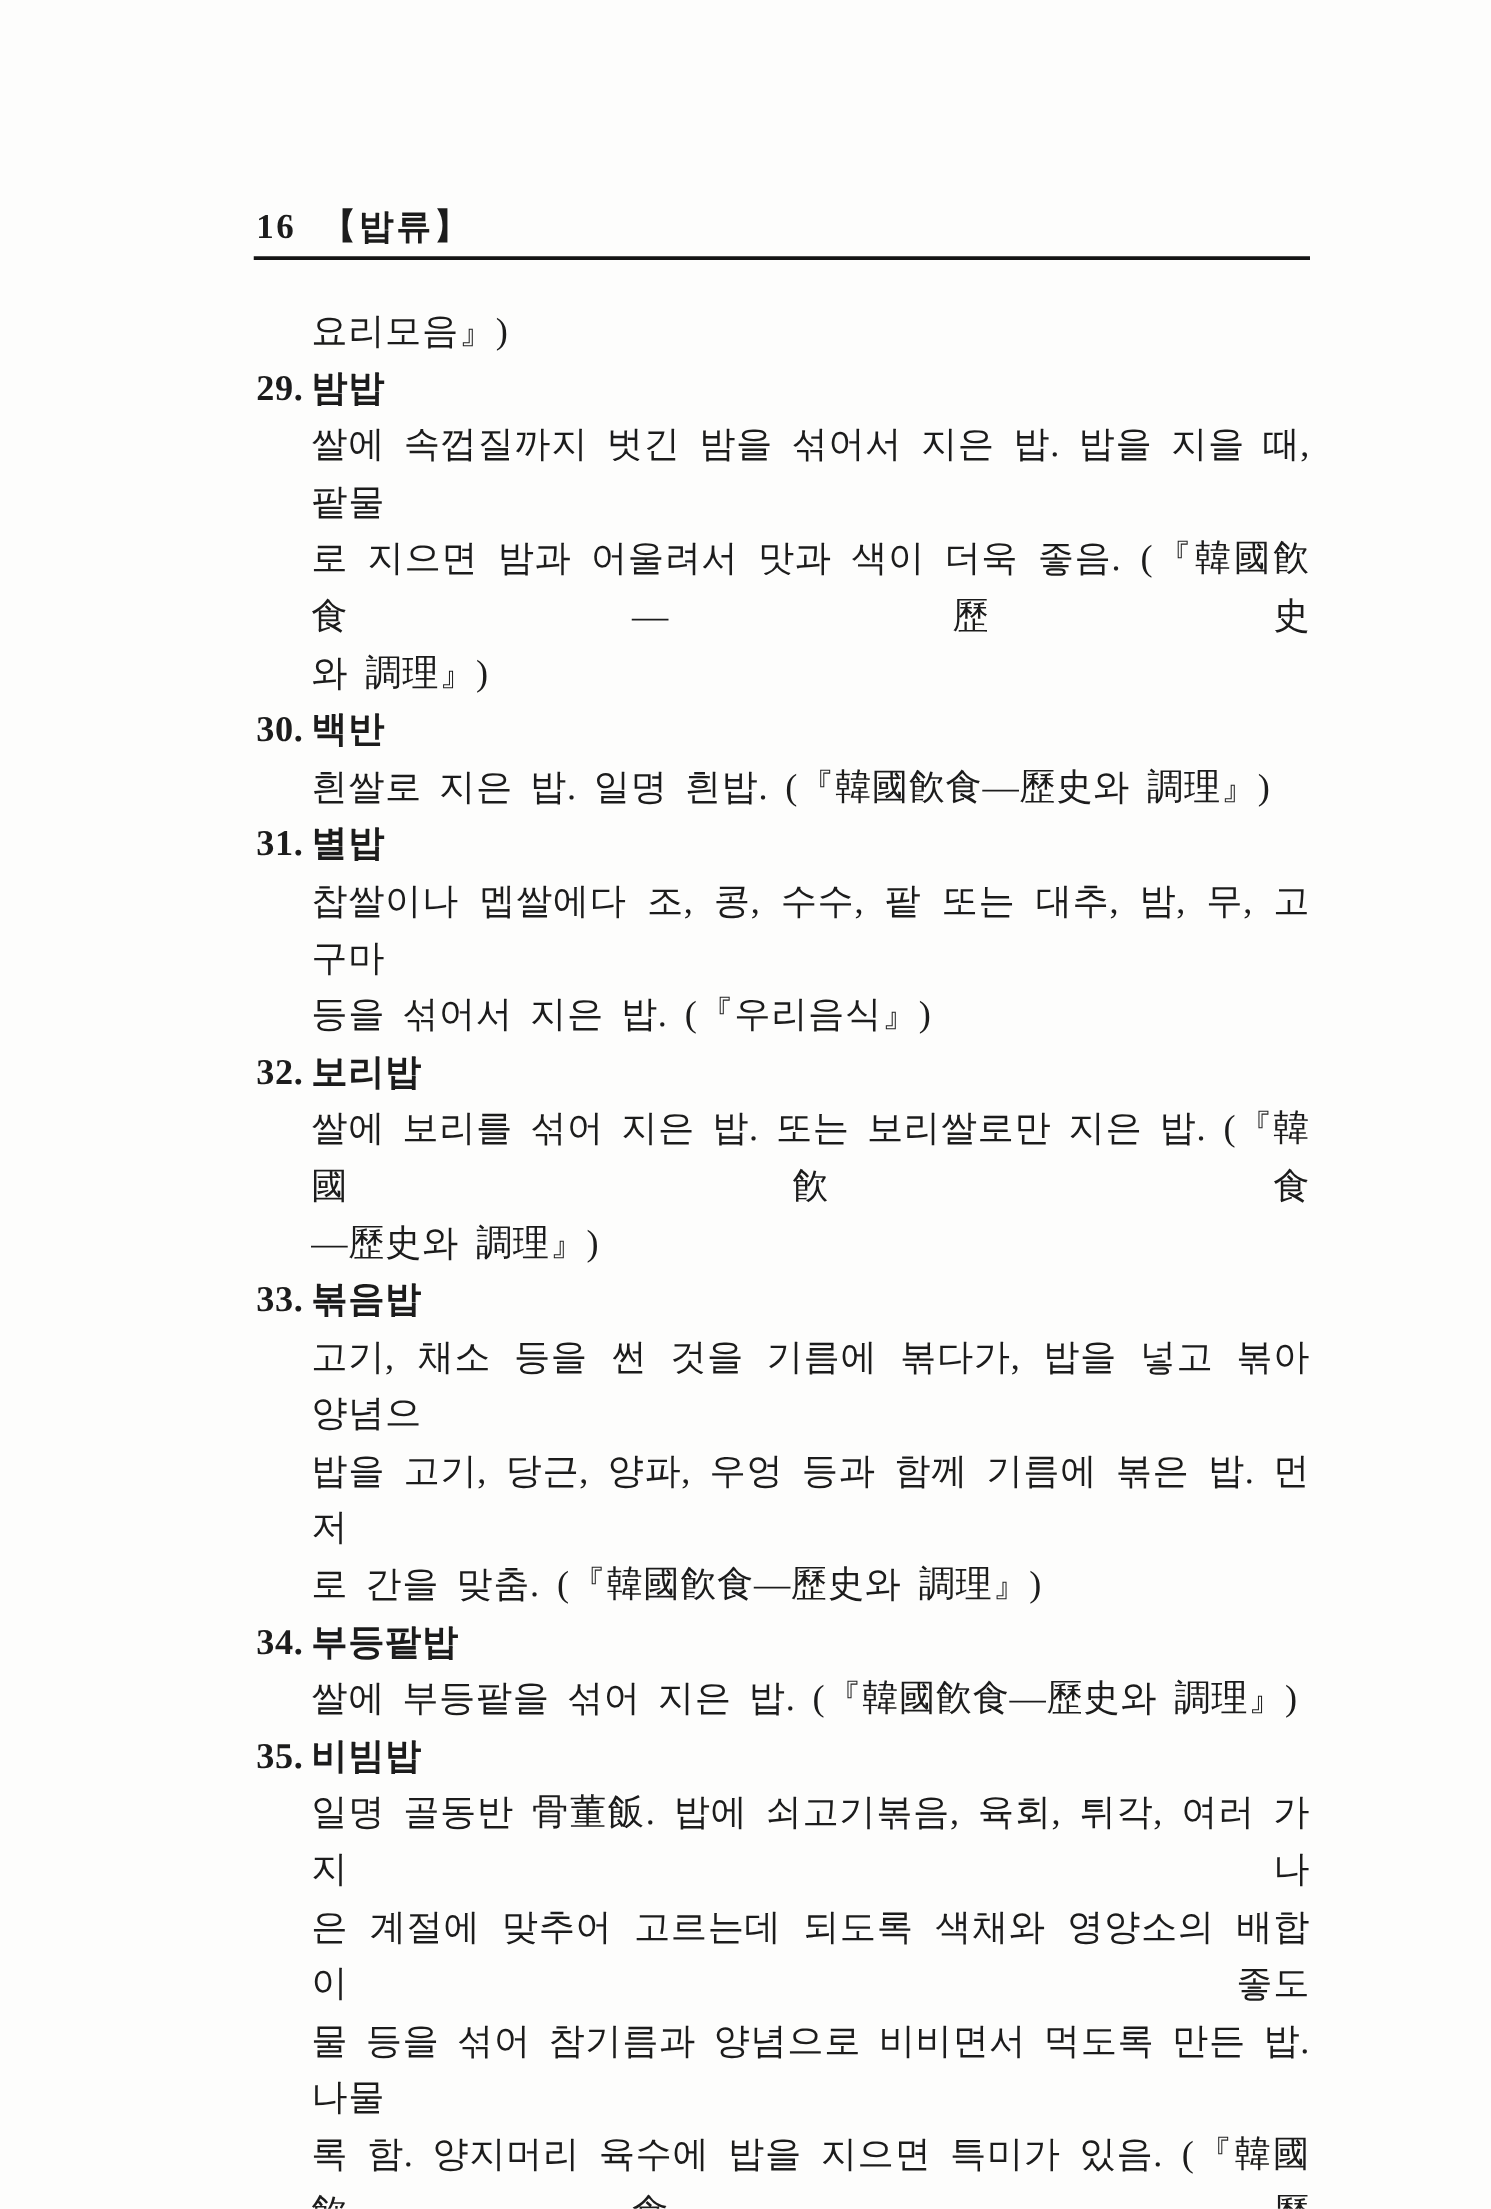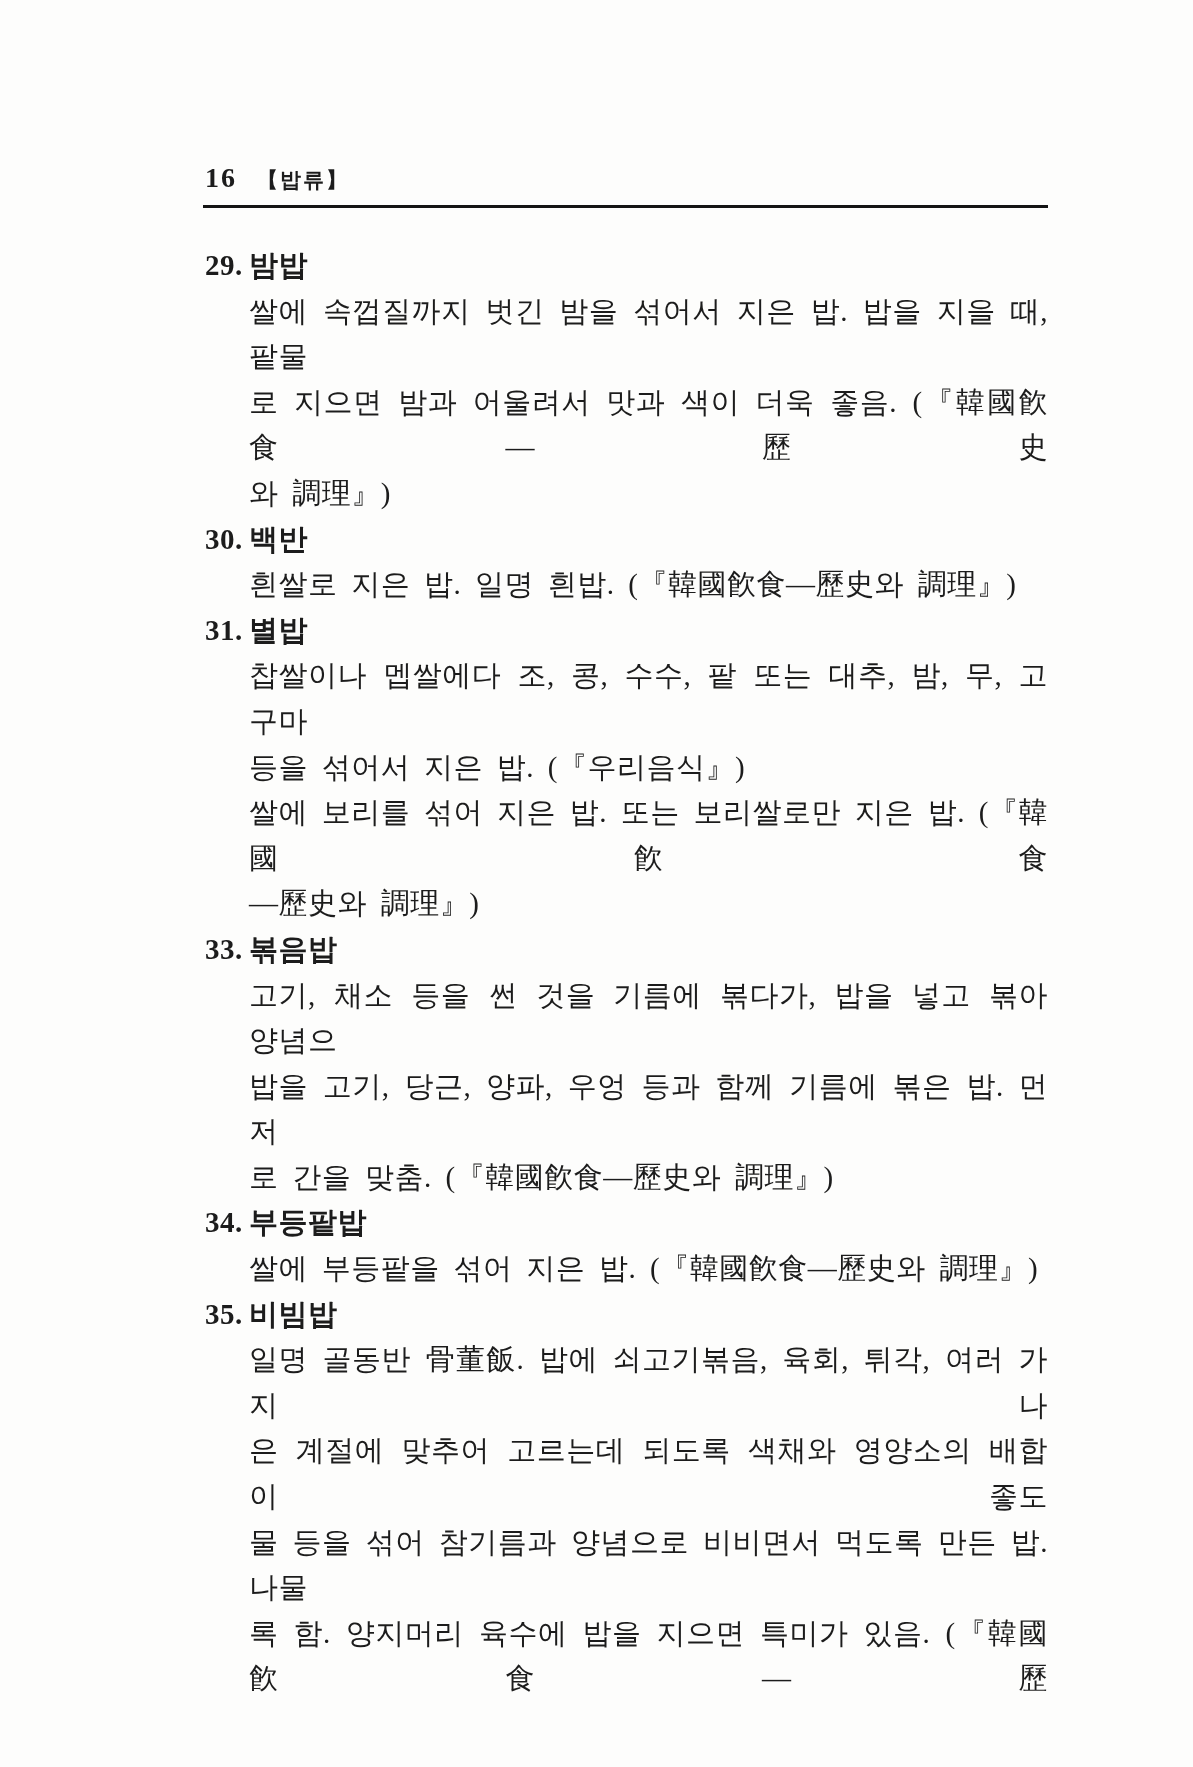--- a/index.html
+++ b/index.html
@@ -29,21 +29,21 @@
     display: flex;
     align-items: baseline;
     gap: 20px;
   }
   .page-num {
     font-size: 28px;
     letter-spacing: 2px;
     font-weight: 600;
   }
   .section-title {
-    font-size: 21px;
+    font-size: 28px;
     font-weight: 700;
     letter-spacing: 2px;
   }
   .header-rule {
     position: absolute;
     left: 203px;
     top: 205px;
     width: 845px;
     height: 3px;
     background: #141414;
@@ -82,30 +82,32 @@
 </head>
 <body>
 
 <div class="page">
   <header class="page-header">
     <span class="page-num">16</span>
     <span class="section-title">【밥류】</span>
   </header>
   <div class="header-rule"></div>
   <main class="content">
+    <div class="line cont">요리모음』)</div>
     <div id="entries">
         <div class="line heading"><span class="num">29.</span><span class="title">밤밥</span></div>
         <div class="line body-line full">쌀에 속껍질까지 벗긴 밤을 섞어서 지은 밥. 밥을 지을 때, 팥물</div>
         <div class="line body-line full">로 지으면 밤과 어울려서 맛과 색이 더욱 좋음. (『韓國飮食—歷史</div>
         <div class="line body-line">와 調理』)</div>
         <div class="line heading"><span class="num">30.</span><span class="title">백반</span></div>
         <div class="line body-line">흰쌀로 지은 밥. 일명 흰밥. (『韓國飮食—歷史와 調理』)</div>
         <div class="line heading"><span class="num">31.</span><span class="title">별밥</span></div>
         <div class="line body-line full">찹쌀이나 멥쌀에다 조, 콩, 수수, 팥 또는 대추, 밤, 무, 고구마</div>
         <div class="line body-line">등을 섞어서 지은 밥. (『우리음식』)</div>
+        <div class="line heading"><span class="num">32.</span><span class="title">보리밥</span></div>
         <div class="line body-line full">쌀에 보리를 섞어 지은 밥. 또는 보리쌀로만 지은 밥. (『韓國飮食</div>
         <div class="line body-line">—歷史와 調理』)</div>
         <div class="line heading"><span class="num">33.</span><span class="title">볶음밥</span></div>
         <div class="line body-line full">고기, 채소 등을 썬 것을 기름에 볶다가, 밥을 넣고 볶아 양념으</div>
         <div class="line body-line full">밥을 고기, 당근, 양파, 우엉 등과 함께 기름에 볶은 밥. 먼저</div>
         <div class="line body-line">로 간을 맞춤. (『韓國飮食—歷史와 調理』)</div>
         <div class="line heading"><span class="num">34.</span><span class="title">부등팥밥</span></div>
         <div class="line body-line">쌀에 부등팥을 섞어 지은 밥. (『韓國飮食—歷史와 調理』)</div>
         <div class="line heading"><span class="num">35.</span><span class="title">비빔밥</span></div>
         <div class="line body-line full">일명 골동반 骨董飯. 밥에 쇠고기볶음, 육회, 튀각, 여러 가지 나</div>

